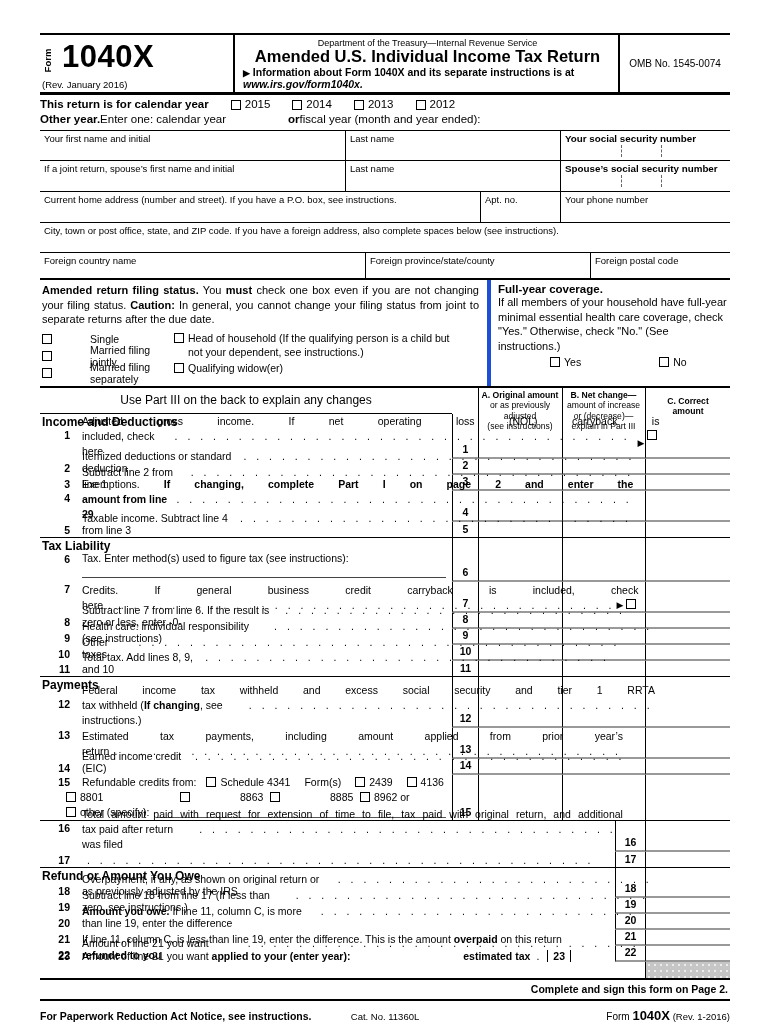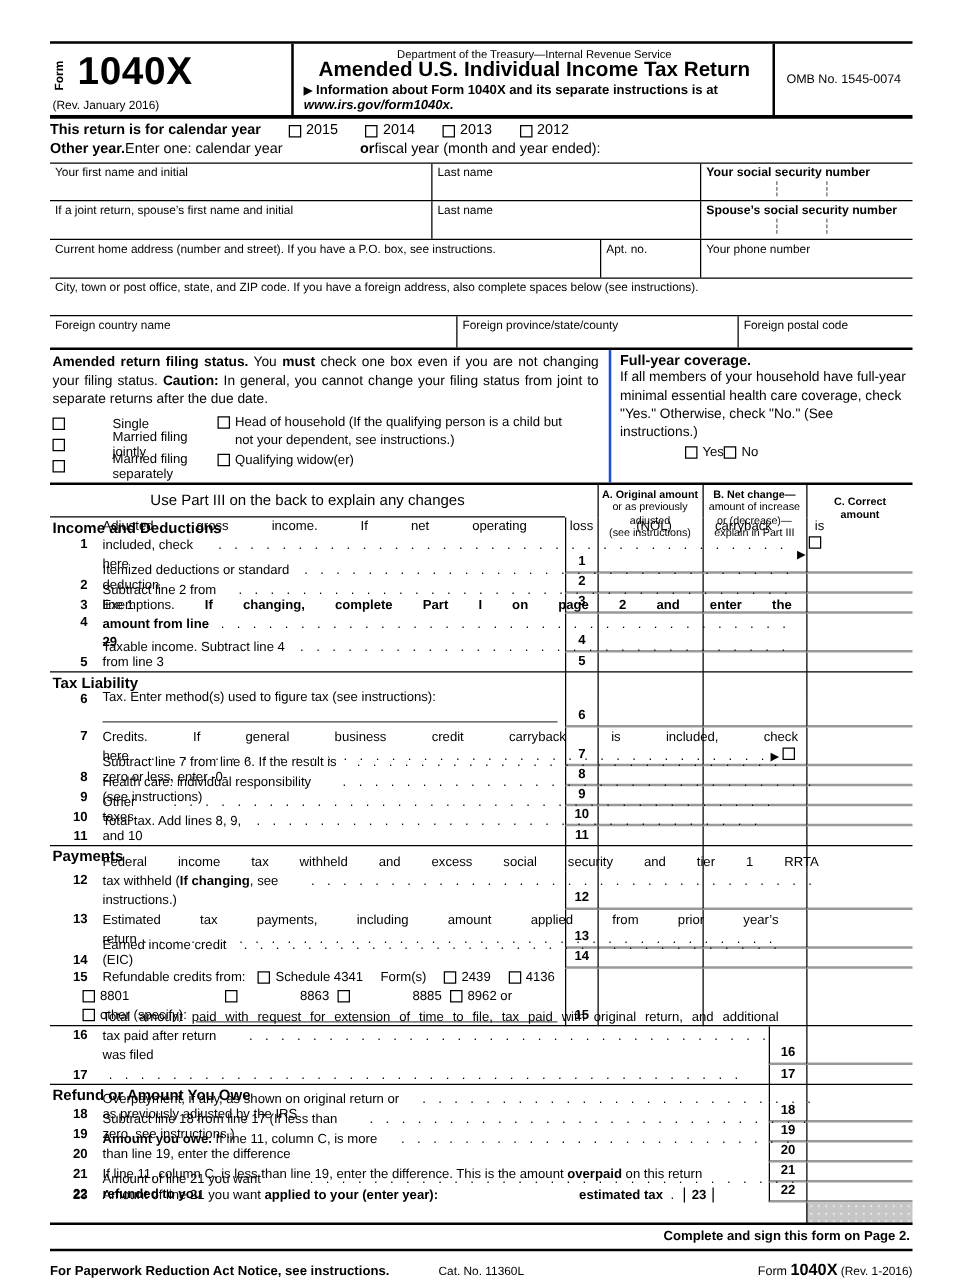--- a/index.html
+++ b/index.html
@@ -44,26 +44,26 @@
   .fleft { width:447px; padding:3px 8px 4px 2px; }
   .fpar { font-size:11px; line-height:14.5px; text-align:justify; }
   .b { font-weight:700; }
   .optwrap { display:flex; margin-top:4px; font-size:10.5px; }
   .ocol1 { width:132px; }
   .ocol1 .opt { display:flex; align-items:center; height:17px;gap:34px; }
   .ocol2 { flex:1; }
   .hohrow { display:flex; }
   .hohtxt { width:278px; line-height:14px; }
   .qwrow { display:flex; align-items:center; margin-top:3px; }
-  .fright { flex:1; border-left:2px solid #1d4ed8; padding:3px 3px 3px 7px; }
+  .fright { flex:1; border-left:4px solid #1d4ed8; padding:3px 3px 3px 7px; }
   .covh { font-size:11.5px; font-weight:700; }
   .covb { font-size:11px; line-height:14.5px; }
   .yn { display:flex; margin-top:3px; font-size:10.5px; }
   .yn .g1 { margin-left:52px; display:flex; align-items:center; }
-  .yn .g2 { display:flex; align-items:center; }
+  .yn .g2 { margin-left:78px; display:flex; align-items:center; }
 
   
   .lines { position:relative; font-size:10.5px; }
   .colhead { position:absolute; top:2px; text-align:center; font-size:8.6px; line-height:10.5px; z-index:2; }
   .chA { left:439px; width:82px; }
   .chB { left:523px; width:81px; }
   .chC { left:606px; width:84px; top:8px; font-weight:700; }
   .chbold { font-weight:700; }
 
   .row { display:flex; align-items:stretch; }

